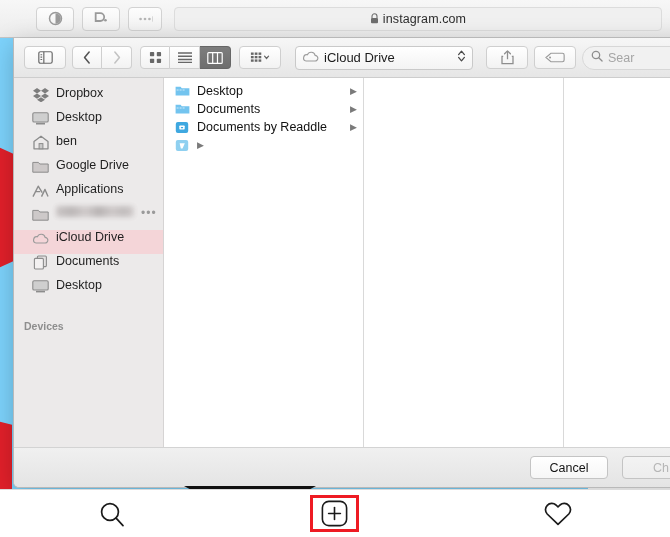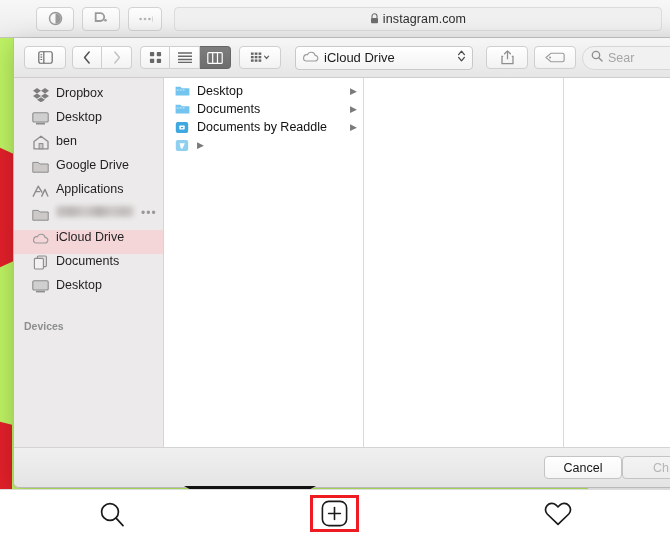--- a/index.html
+++ b/index.html
@@ -2,21 +2,21 @@
 <html><head>
 <meta charset="utf-8">
 <style>
   * { box-sizing: border-box; margin: 0; padding: 0; }
   html, body {
     width: 670px; height: 537px;
     font-family: "Liberation Sans", sans-serif;
     background: #ffffff;
     overflow: hidden;
   }
-  #screen { position: relative; width: 588px; height: 537px; background: #bef264; }
+  #screen { position: relative; width: 588px; height: 537px; background: #7dd3fc; }
 
   
   .browser-bar {
     position: absolute; left: 0; top: 0; width: 670px; height: 38px;
     background: linear-gradient(#f7f7f7, #ececec);
     border-bottom: 1px solid #c6c6c6;
     display: flex; align-items: center;
   }
   .chrome-btn {
     width: 38px; height: 24px; margin-left: 8px;
@@ -136,21 +136,21 @@
   .chev { color: #7a7a7a; font-size: 9px; }
 
   .dlg-footer {
     height: 40px; width: 100%;
     background: linear-gradient(#f0f0f0, #e4e4e4);
     border-top: 1px solid #d3d3d3;
     display: flex; align-items: center; justify-content: flex-end;
     padding-right: 12px;
   }
   .dlg-btn {
-    height: 23px; min-width: 78px; padding: 0 2px; margin-left: 0;
+    height: 23px; min-width: 78px; padding: 0 2px; margin-left: 14px;
     border: 1px solid #c4c4c4; border-radius: 4px;
     background: linear-gradient(#ffffff,#f6f6f6);
     font-size: 12.5px; color: #151515;
     display: flex; align-items: center; justify-content: center;
   }
   .dlg-btn.dim { color: #b6b6b6; background: linear-gradient(#f3f3f3,#ededed); }
 
   
   .notch {
     position: absolute; left: 175px; top: 486px; width: 150px; height: 13px;

